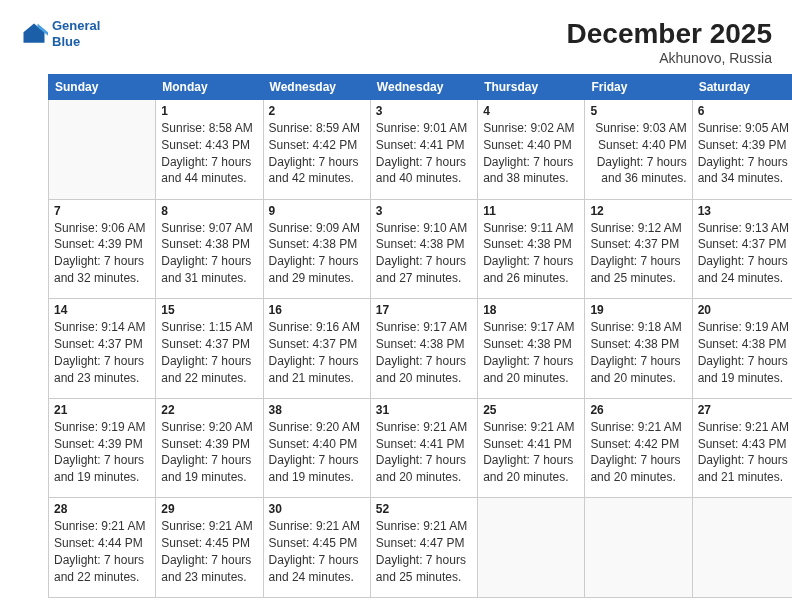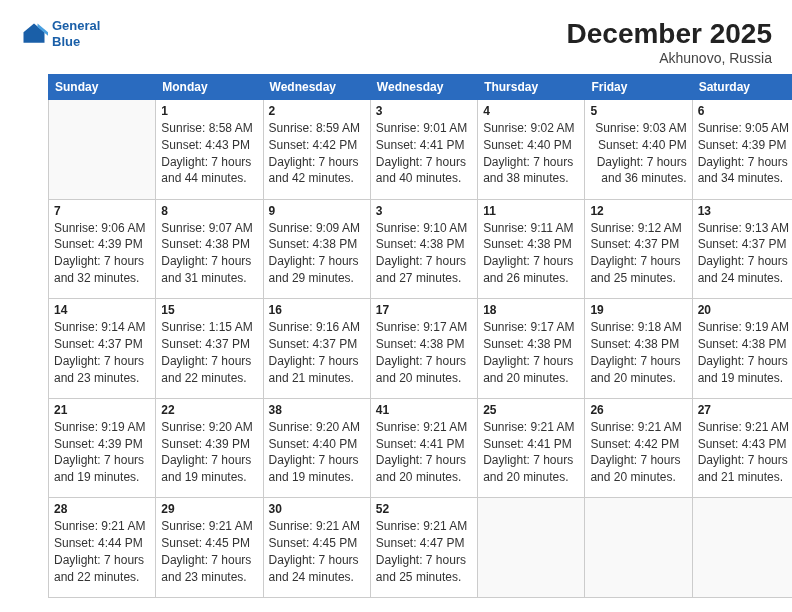--- a/index.html
+++ b/index.html
@@ -297,21 +297,21 @@
 and 19 minutes.</div>
           </td>
           <td>
             <span class="day-num">38</span>
             <div class="day-info" style="white-space: pre-line;">Sunrise: 9:20 AM
 Sunset: 4:40 PM
 Daylight: 7 hours
 and 19 minutes.</div>
           </td>
           <td>
-            <span class="day-num">41</span>
+            <span class="day-num">31</span>
             <div class="day-info" style="white-space: pre-line;">Sunrise: 9:21 AM
 Sunset: 4:41 PM
 Daylight: 7 hours
 and 20 minutes.</div>
           </td>
           <td>
             <span class="day-num">25</span>
             <div class="day-info" style="white-space: pre-line;">Sunrise: 9:21 AM
 Sunset: 4:41 PM
 Daylight: 7 hours

